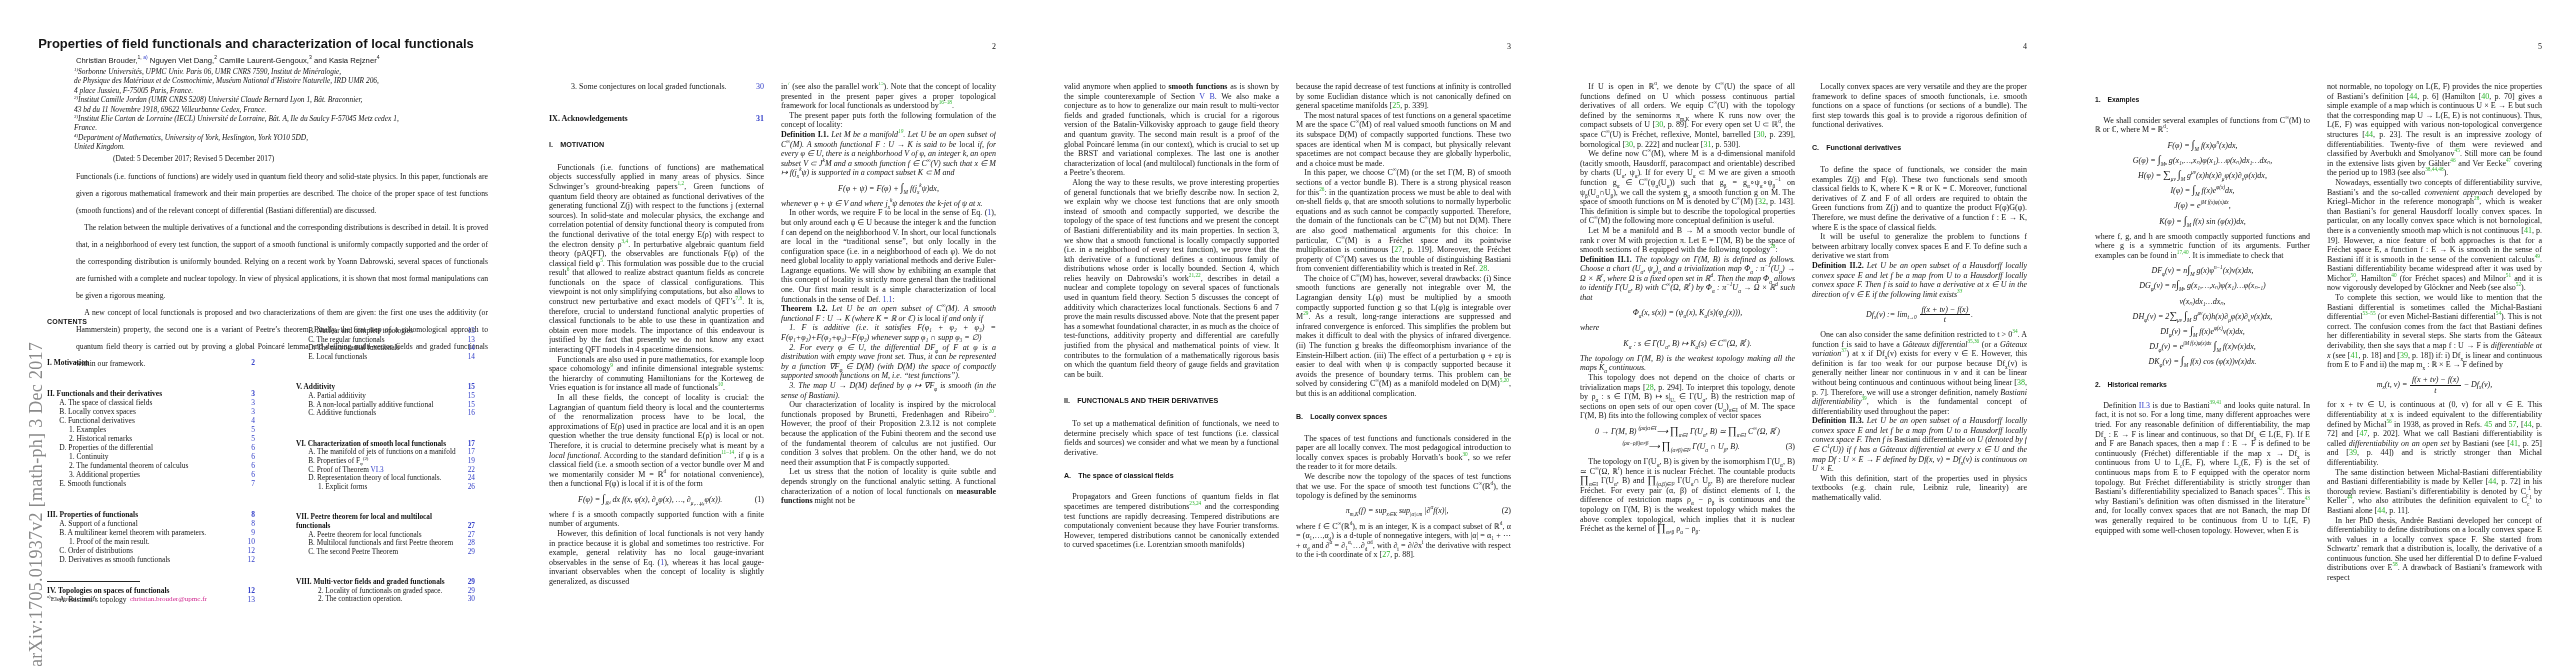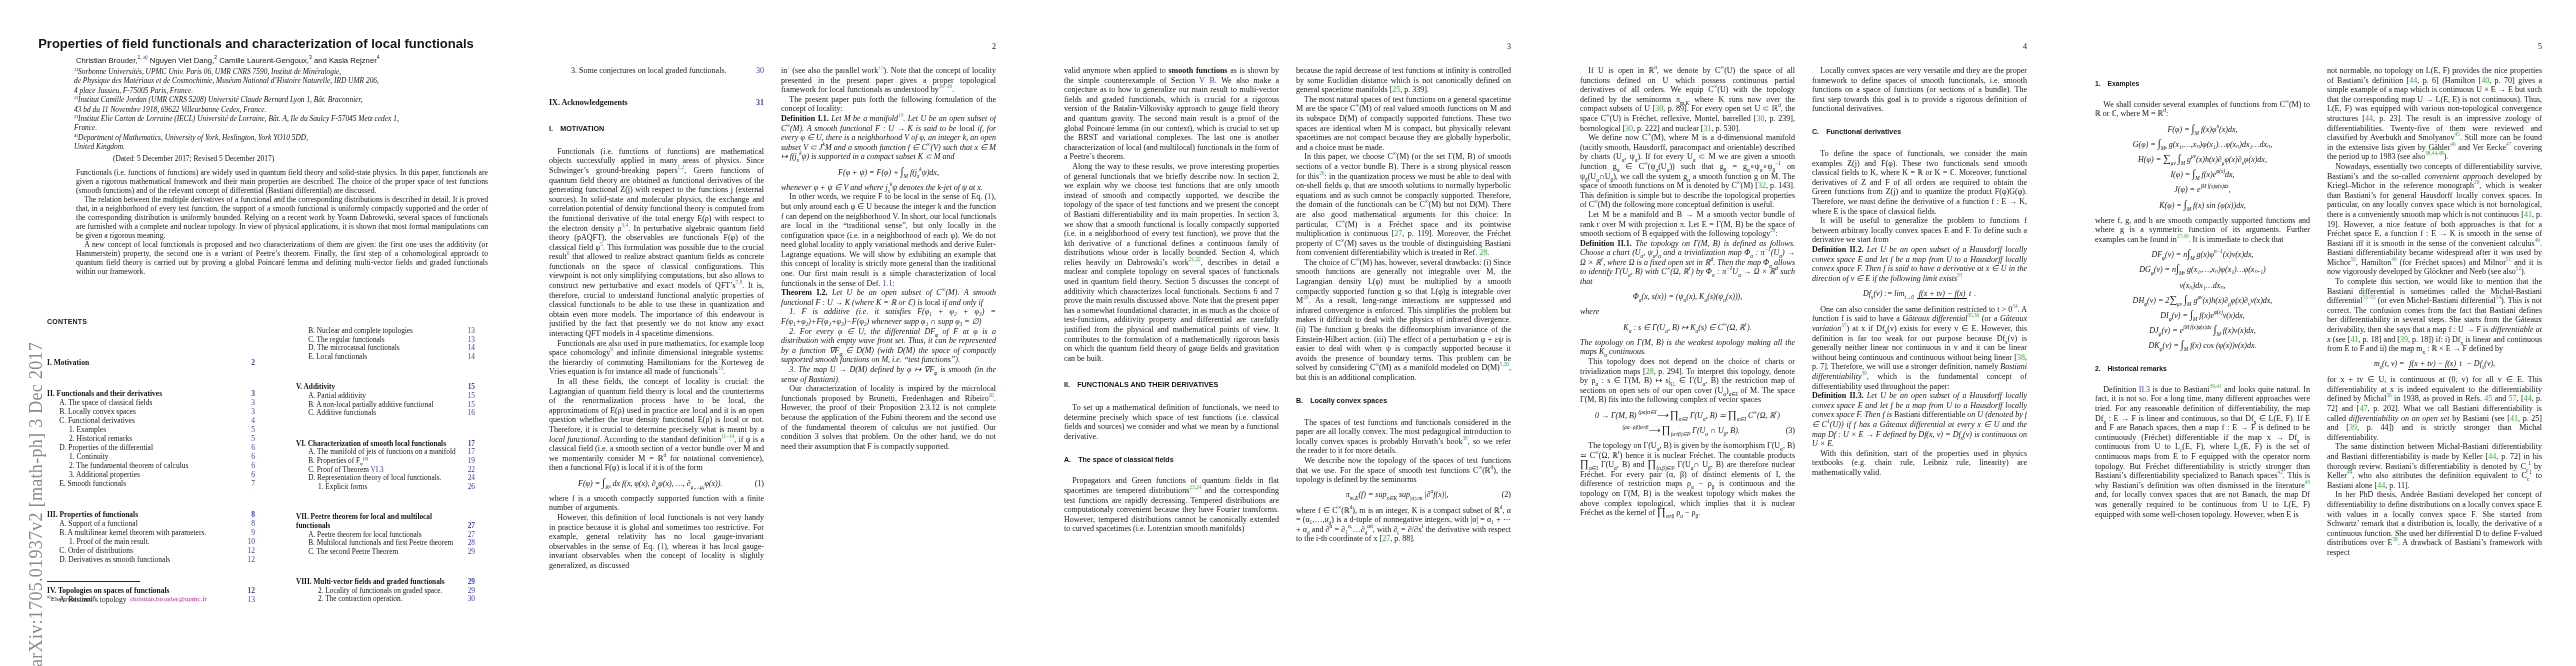--- a/index.html
+++ b/index.html
@@ -15,36 +15,36 @@
              writing-mode:vertical-rl;transform:rotate(180deg);
              color:var(--gray);font-size:18px;letter-spacing:0.3px;white-space:nowrap;}
   .p1-title{position:absolute;left:32px;top:36px;width:448px;text-align:center;
             font-family:"Liberation Sans",sans-serif;font-weight:bold;font-size:13px;}
   .p1-authors{position:absolute;left:76px;top:56px;width:414px;
               font-family:"Liberation Sans",sans-serif;font-size:7.7px;}
   .p1-affils{position:absolute;left:74px;top:67px;width:416px;font-style:italic;
              font-size:7.4px;line-height:9.4px;}
   .p1-dated{position:absolute;left:76px;top:154px;font-size:7.4px;padding-left:37px;}
   .p1-abstract{position:absolute;left:76px;top:168px;width:412px;text-align:justify;
-               font-size:7.7px;line-height:9px;}
+               font-size:7.7px;line-height:17px;}
   .p1-contents{position:absolute;left:47px;top:318px;font-family:"Liberation Sans",sans-serif;
                font-weight:bold;font-size:7px;letter-spacing:0.2px;}
   .toc{position:absolute;font-size:7.5px;line-height:9px;}
   .toc-left{left:47px;top:336px;width:208px;}
   .toc-right{left:296px;top:327px;width:179px;font-size:7.3px;line-height:8.6px;}
   .trow{display:flex;align-items:flex-end;}
   .trow .tlab{padding-right:4.4px;}
   .trow .tpg{margin-left:auto;color:var(--blue);}
   .trow.lvl0{margin-top:22px;font-weight:bold;}
   .trow.lvl1 .tlab{padding-left:12.2px;}
   .trow.lvl2 .tlab{padding-left:22px;}
   .p1-footrule{position:absolute;left:47px;top:581px;width:93px;border-top:0.7px solid #222;}
   .p1-foot{position:absolute;left:47px;top:595px;font-size:7.1px;}
   
-  .col{position:absolute;top:66px;width:215px;height:531px;overflow:hidden;
+  .col{position:absolute;top:82px;width:215px;height:531px;overflow:hidden;
        text-align:justify;font-size:8px;line-height:9.6px;}
   .col.L{left:34px;} .col.R{left:266px;}
   .para{margin:0;}
   .para.ind{text-indent:8.3px;}
   .para.it{font-style:italic;}
   .sec,.sub,.ssub{font-family:"Liberation Sans",sans-serif;font-weight:bold;text-align:left;}
   .sec{font-size:7.2px;margin:16.7px 0 13.3px;}
   .sub{font-size:7.1px;margin:14.5px 0 11px;}
   .ssub{font-size:6.8px;margin:13.3px 0 11px;}
   .col .toc-block{margin-bottom:7.8px;}
@@ -55,21 +55,21 @@
   .sp{vertical-align:super;font-size:66%;line-height:0;}
   .sb{vertical-align:sub;font-size:66%;line-height:0;}
   .g{color:var(--green);}
   .G{color:var(--green);}
   .b{color:var(--blue);}
   .m{color:var(--magenta);margin-left:32px;}
   .i{font-style:italic;}
   .Bd{font-weight:bold;font-style:normal;}
   .rm{font-style:normal;}
   .big{font-size:135%;line-height:0;}
-  .frac{display:inline-flex;flex-direction:row;vertical-align:middle;text-align:center;margin:0 1.1px;line-height:1.15;justify-content:space-between;}
+  .frac{display:inline-flex;flex-direction:column;vertical-align:middle;text-align:center;margin:0 1.1px;line-height:1.15;justify-content:space-between;}
   .fnum{border-bottom:0.6px solid currentColor;padding:0 1.7px;}
   .fden{padding:0 1.7px;}
 </style>
 </head>
 <body>
 
 <div class="canvas">
 
   <div class="page" style="left:0">
     <div class="watermark">arXiv:1705.01937v2  [math-ph]  3 Dec 2017</div>
@@ -296,20 +296,21 @@
         <div class="eq">
           <span class="eqbody">F(φ + ψ) = F(φ) + <span class="big">∫</span><span class="sb">M</span> f(j<span class="sb">x</span><span class="sp">k</span>ψ)dx,</span>
         </div>
         <div class="para it">whenever φ + ψ ∈ V and where j<span class="sb">x</span><span class="sp">k</span>ψ denotes the k-jet of ψ at x.</div>
         <div class="para ind">In other words, we require F to be local in the sense of Eq. (<span class="b">1</span>), but only around each φ ∈ U because the integer k and the function f can depend on the neighborhood V. In short, our local functionals are local in the “traditional sense”, but only locally in the configuration space (i.e.  in a neighborhood of each φ).  We do not need global locality to apply variational methods and derive Euler-Lagrange equations.  We will show by exhibiting an example that this concept of locality is strictly more general than the traditional one.  Our first main result is a simple characterization of local functionals in the sense of Def. <span class="b">1.1</span>:</div>
         <div class="para it"><span class="Bd">Theorem I.2.</span> Let U be an open subset of C<span class="sp">∞</span>(M).  A smooth functional F : U → K (where K = ℝ or ℂ) is <span class="rm">local</span> if and only if</div>
         <div class="para ind it">1. F is additive (i.e.  it satisfies F(φ₁ + φ₂ + φ₃) = F(φ₁+φ₂)+F(φ₂+φ₃)−F(φ₂) whenever supp φ₁ ∩ supp φ₃ = ∅)</div>
         <div class="para ind it">2. For every φ ∈ U, the differential DF<span class="sb">φ</span> of F at φ is a distribution with empty wave front set.  Thus, it can be represented by a function ∇F<span class="sb">φ</span> ∈ D(M) (with D(M) the space of compactly supported smooth functions on M, i.e.  “test functions”).</div>
         <div class="para ind it">3. The map U → D(M) defined by φ ↦ ∇F<span class="sb">φ</span> is smooth (in the sense of Bastiani).</div>
         <div class="para ind">Our characterization of locality is inspired by the microlocal functionals proposed by Brunetti, Fredenhagen and Ribeiro<span class="sp g">20</span>.  However, the proof of their Proposition 2.3.12 is not complete because the application of the Fubini theorem and the second use of the fundamental theorem of calculus are not justified.  Our condition 3 solves that problem.  On the other hand, we do not need their assumption that F is compactly supported.</div>
+        <div class="para ind">Let us stress that the notion of locality is quite subtle and depends strongly on the functional analytic setting.  A functional characterization of a notion of local functionals on <span class="Bd">measurable functions</span> might not be</div>
       </div>
   </div>
   <div class="page" style="left:1030px">
     <div class="pagenum">3</div>
     <div class="col L">
         <div class="para">valid anymore when applied to <span class="Bd">smooth functions</span> as is shown by the simple counterexample of Section <span class="b">V B</span>. We also make a conjecture as to how to generalize our main result to multi-vector fields and graded functionals, which is crucial for a rigorous version of the Batalin-Vilkovisky approach to gauge field theory and quantum gravity.  The second main result is a proof of the global Poincaré lemma (in our context), which is crucial to set up the BRST and variational complexes.  The last one is another characterization of local (and multilocal) functionals in the form of a Peetre’s theorem.</div>
         <div class="para ind">Along the way to these results, we prove interesting properties of general functionals that we briefly describe now.  In section 2, we explain why we choose test functions that are only smooth instead of smooth and compactly supported, we describe the topology of the space of test functions and we present the concept of Bastiani differentiability and its main properties.  In section 3, we show that a smooth functional is locally compactly supported (i.e.  in a neighborhood of every test function), we prove that the kth derivative of a functional defines a continuous family of distributions whose order is locally bounded.  Section 4, which relies heavily on Dabrowski’s work<span class="sp g">21,22</span>, describes in detail a nuclear and complete topology on several spaces of functionals used in quantum field theory.  Section 5 discusses the concept of additivity which characterizes local functionals. Sections 6 and 7 prove the main results discussed above. Note that the present paper has a somewhat foundational character, in as much as the choice of test-functions, additivity property and differential are carefully justified from the physical and mathematical points of view.  It contributes to the formulation of a mathematically rigorous basis on which the quantum field theory of gauge fields and gravitation can be built.</div>
         <div class="sec">II.  FUNCTIONALS AND THEIR DERIVATIVES</div>
         <div class="para ind">To set up a mathematical definition of functionals, we need to determine precisely which space of test functions (i.e.  classical fields and sources) we consider and what we mean by a functional derivative.</div>
         <div class="sub">A.  The space of classical fields</div>

